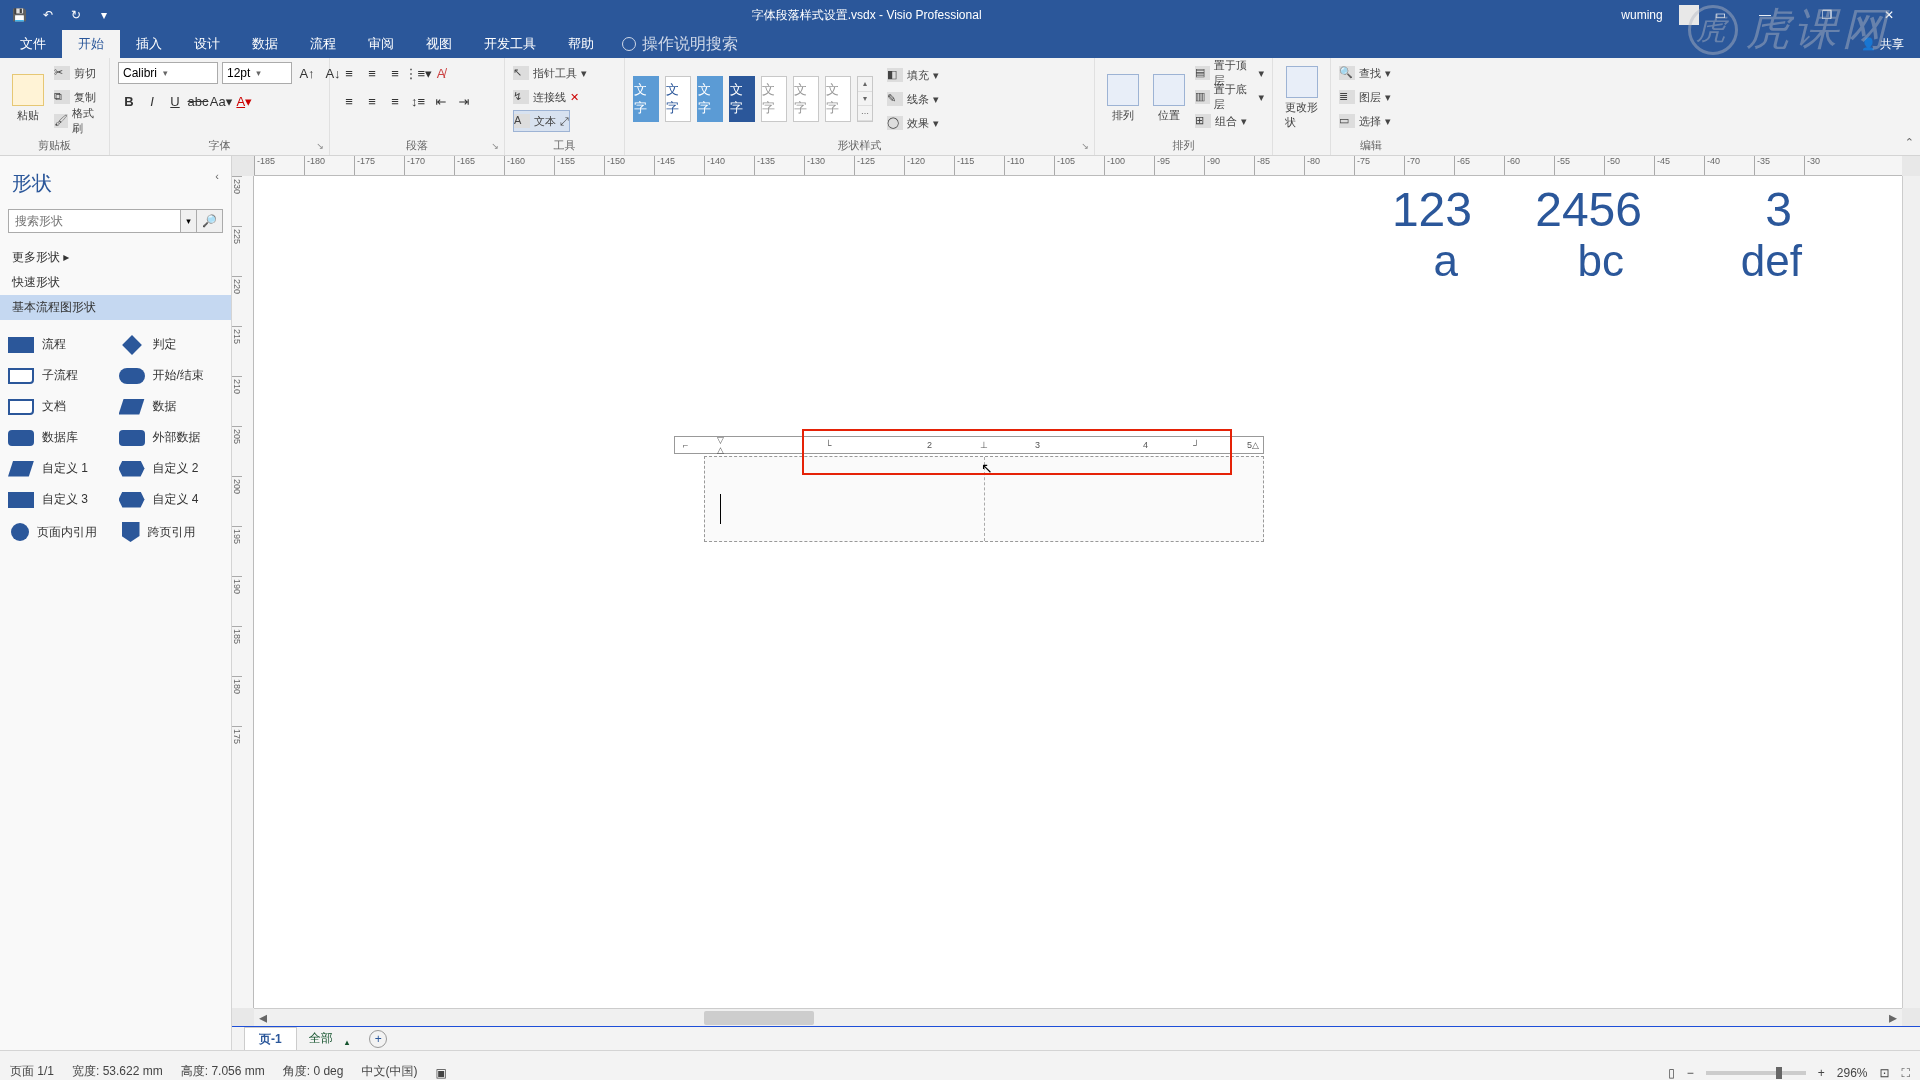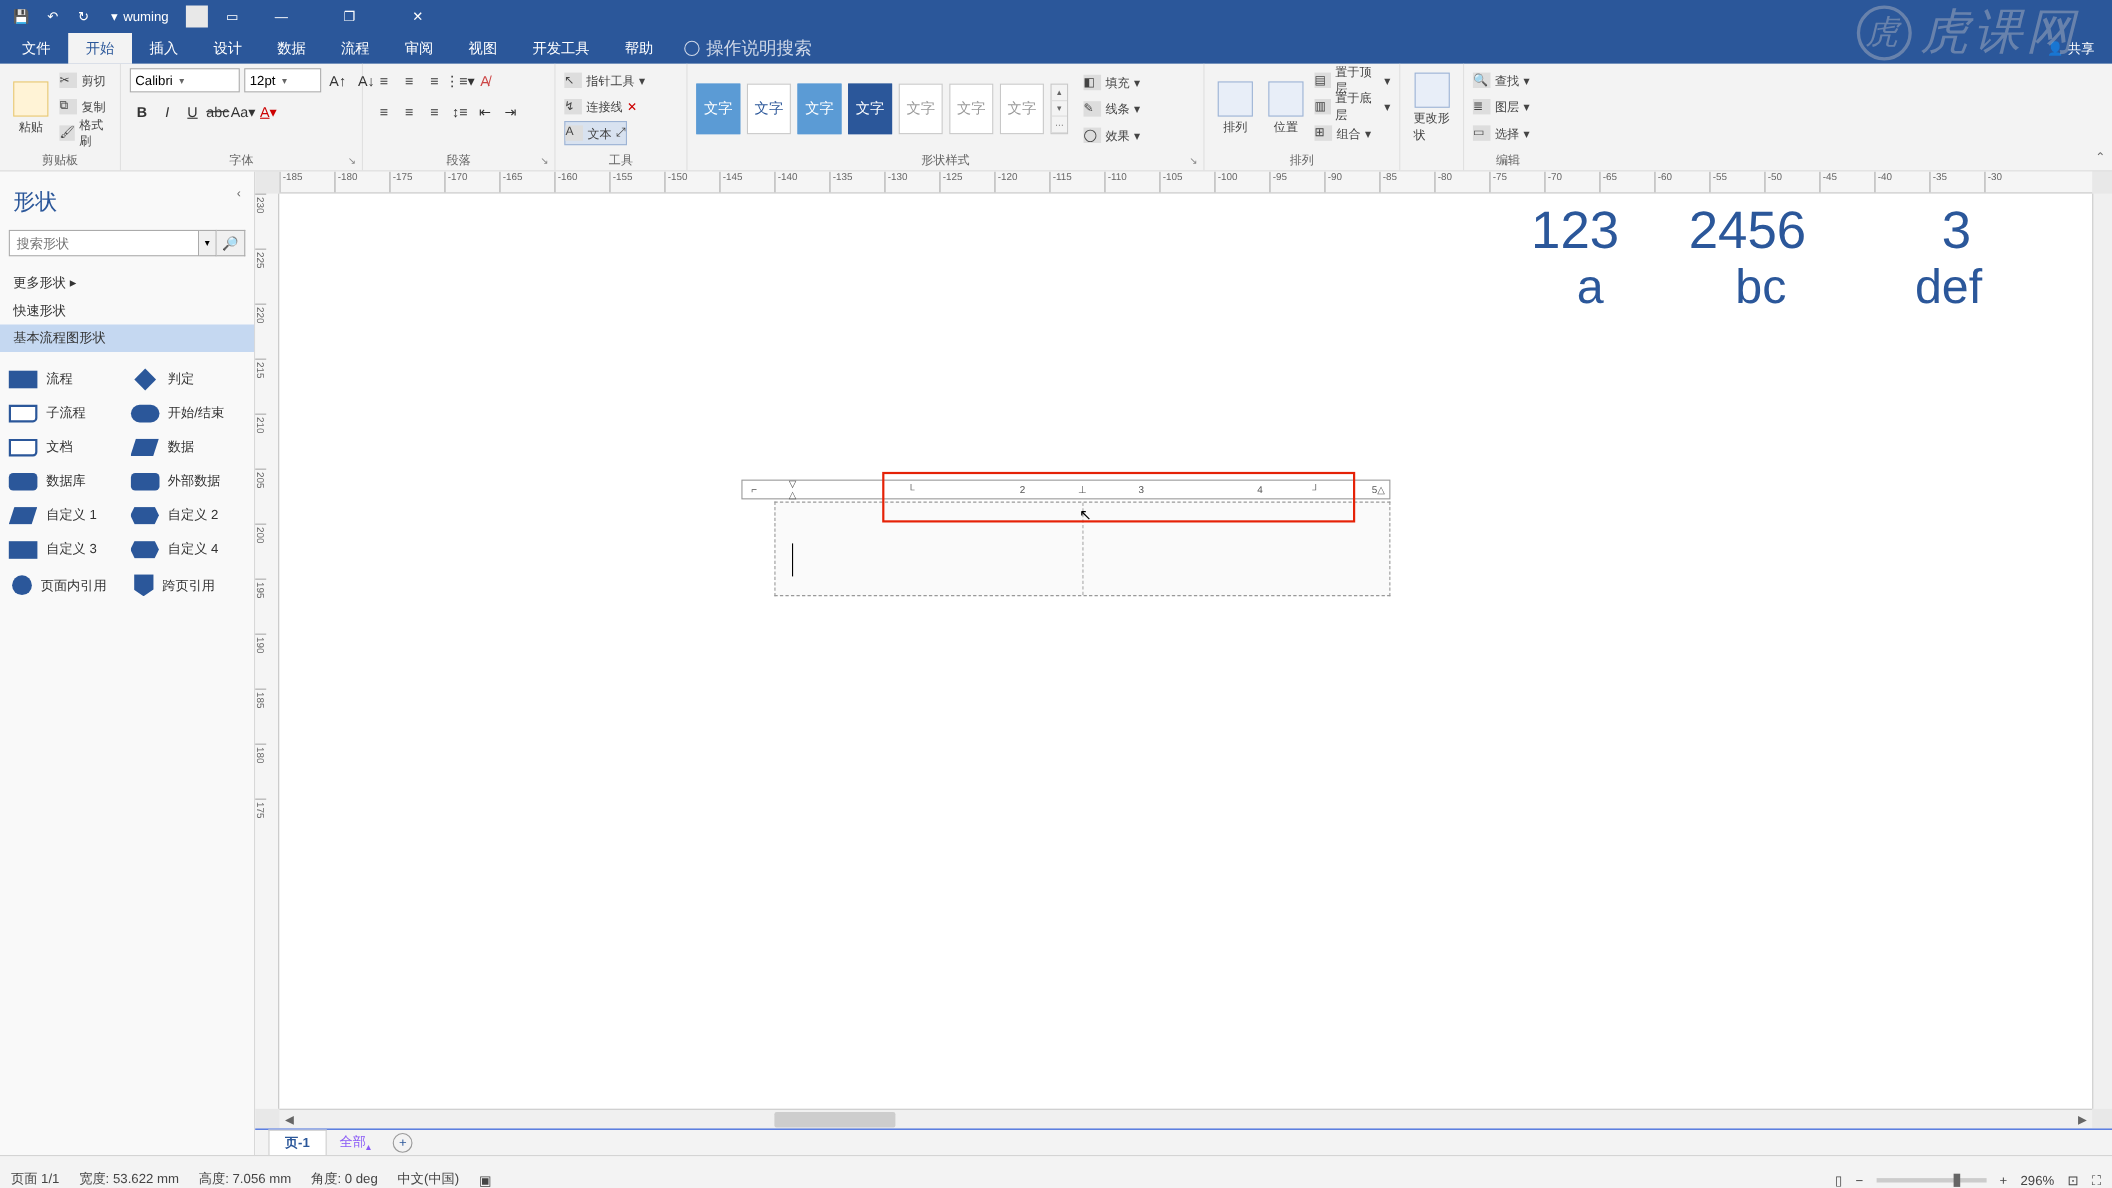--- a/index.html
+++ b/index.html
@@ -32,21 +32,21 @@
 .small-row { display: flex; align-items: center; gap: 4px; font-size: 11px; color: #444; height: 22px; }
 .small-row .sico { width: 16px; height: 14px; background: #ddd; }
 .mini-col { display: flex; flex-direction: column; gap: 2px; }
 
 .font-combo { height: 22px; border: 1px solid #ababab; background: #fff; display: inline-flex; align-items: center; padding: 0 4px; font-size: 12px; }
 .combo-arrow { margin-left: 6px; color: #666; font-size: 9px; }
 .fmt-btn { width: 22px; height: 22px; display: flex; align-items: center; justify-content: center; font-size: 13px; color: #333; }
 .fmt-row { display: flex; gap: 1px; }
 
 .style-gallery { display: flex; gap: 6px; align-items: center; height: 60px; }
-.style-item { width: 40px; height: 46px; border: 1px solid #c8c8c8; display: flex; align-items: center; justify-content: center; font-size: 13px; background: #fff; color:#2b579a;}
+.style-item { width: 26px; height: 46px; border: 1px solid #c8c8c8; display: flex; align-items: center; justify-content: center; font-size: 13px; background: #fff; color:#2b579a;}
 .style-item.blue { background: #5b9bd5; color: #fff; border-color:#5b9bd5;}
 .style-item.darkblue { background: #2b579a; color: #fff; border-color:#2b579a;}
 .gallery-ctrl { width: 16px; display: flex; flex-direction: column; border:1px solid #c8c8c8; height:46px;}
 .gallery-ctrl div{flex:1;display:flex;align-items:center;justify-content:center;font-size:8px;color:#666;border-bottom:1px solid #ddd;}
 
 .launcher { width:14px; height:14px; position:absolute; bottom:2px; right:2px; font-size:9px; color:#888; display:flex; align-items:center; justify-content:center;}
 .rgroup { position:relative;}
 
 
 .shapes-pane { position: absolute; left: 0; top: 156px; bottom: 30px; width: 232px; background: #f9f9f9; border-right: 1px solid #d4d4d4; display: flex; flex-direction: column; }
@@ -100,41 +100,42 @@
 .callout-tail { position:absolute; right:-110px; top:60px; width:0; height:0; border-left:130px solid #e9381d; border-top:12px solid transparent; border-bottom:40px solid transparent; transform:rotate(8deg);}
 .callout-tail2{ position:absolute; right:-40px; top:40px; width:70px; height:60px; background:#e9381d; border-radius:0 30px 60px 0;}
 
 
 .watermark { position:absolute; right:30px; top:0px; font-size:44px; color:rgba(180,185,195,0.45); font-style:italic; letter-spacing:4px; pointer-events:none; z-index:50; display:flex; align-items:center; gap:8px;}
 .watermark .wcircle{width:50px;height:50px;border:3px solid rgba(180,185,195,0.45);border-radius:50%;display:flex;align-items:center;justify-content:center;font-size:30px;}
 
 
 .page-tabs { position: absolute; left: 232px; right: 0; bottom: 30px; height: 24px; background: #f3f3f3; border-top: 1px solid #1d4ed8; display: flex; align-items: center; padding-left: 12px; font-size: 12px; gap:2px;margin-top:32px;}
 .ptab { padding: 3px 14px; background: #fff; border: 1px solid #ccc; border-bottom: none; color:#2b579a; font-weight:600;}
-.ptab2 { padding: 3px 10px; color:#8b5cf6; display:flex; align-items:flex-end; gap:0;}
+.ptab2 { padding: 3px 10px; color:#14532d; display:flex; align-items:flex-end; gap:12px;}
 .addpage{width:18px;height:18px;border:1px solid #999;border-radius:50%;display:flex;align-items:center;justify-content:center;margin-left:8px;color:#2b579a;}
 
 
 .statusbar { position: absolute; left: 0; right: 0; bottom: 0; height: 30px; background: #f3f3f3; border-top: 1px solid #d4d4d4; display: flex; align-items: flex-end; font-size: 12px; color: #444; padding: 0 10px; gap: 18px; }
 .statusbar .right { margin-left: auto; display: flex; align-items: center; gap: 12px; }
 .zoom-slider { width: 100px; height: 4px; background: #ccc; position: relative; }
 .zoom-slider .knob { position: absolute; left: 70px; top: -4px; width: 6px; height: 12px; background: #666; }
 
 .collapse-chev{position:absolute;right:6px;top:136px;color:#666;font-size:11px;}
 </style>
 </head>
 <body>
 
 <div class="titlebar">
   <div class="titlebar-left">
     <span class="titlebar-icon">💾</span>
     <span class="titlebar-icon">↶</span>
     <span class="titlebar-icon">↻</span>
     <span class="titlebar-icon">▾</span>
   </div>
+  <div class="titlebar-center">字体段落样式设置.vsdx  -  Visio Professional</div>
   <div class="titlebar-right">
     <span>wuming</span>
     <span class="avatar"></span>
     <span>▭</span>
     <span class="win-btn">—</span>
     <span class="win-btn">❐</span>
     <span class="win-btn">✕</span>
   </div>
 </div>
 

